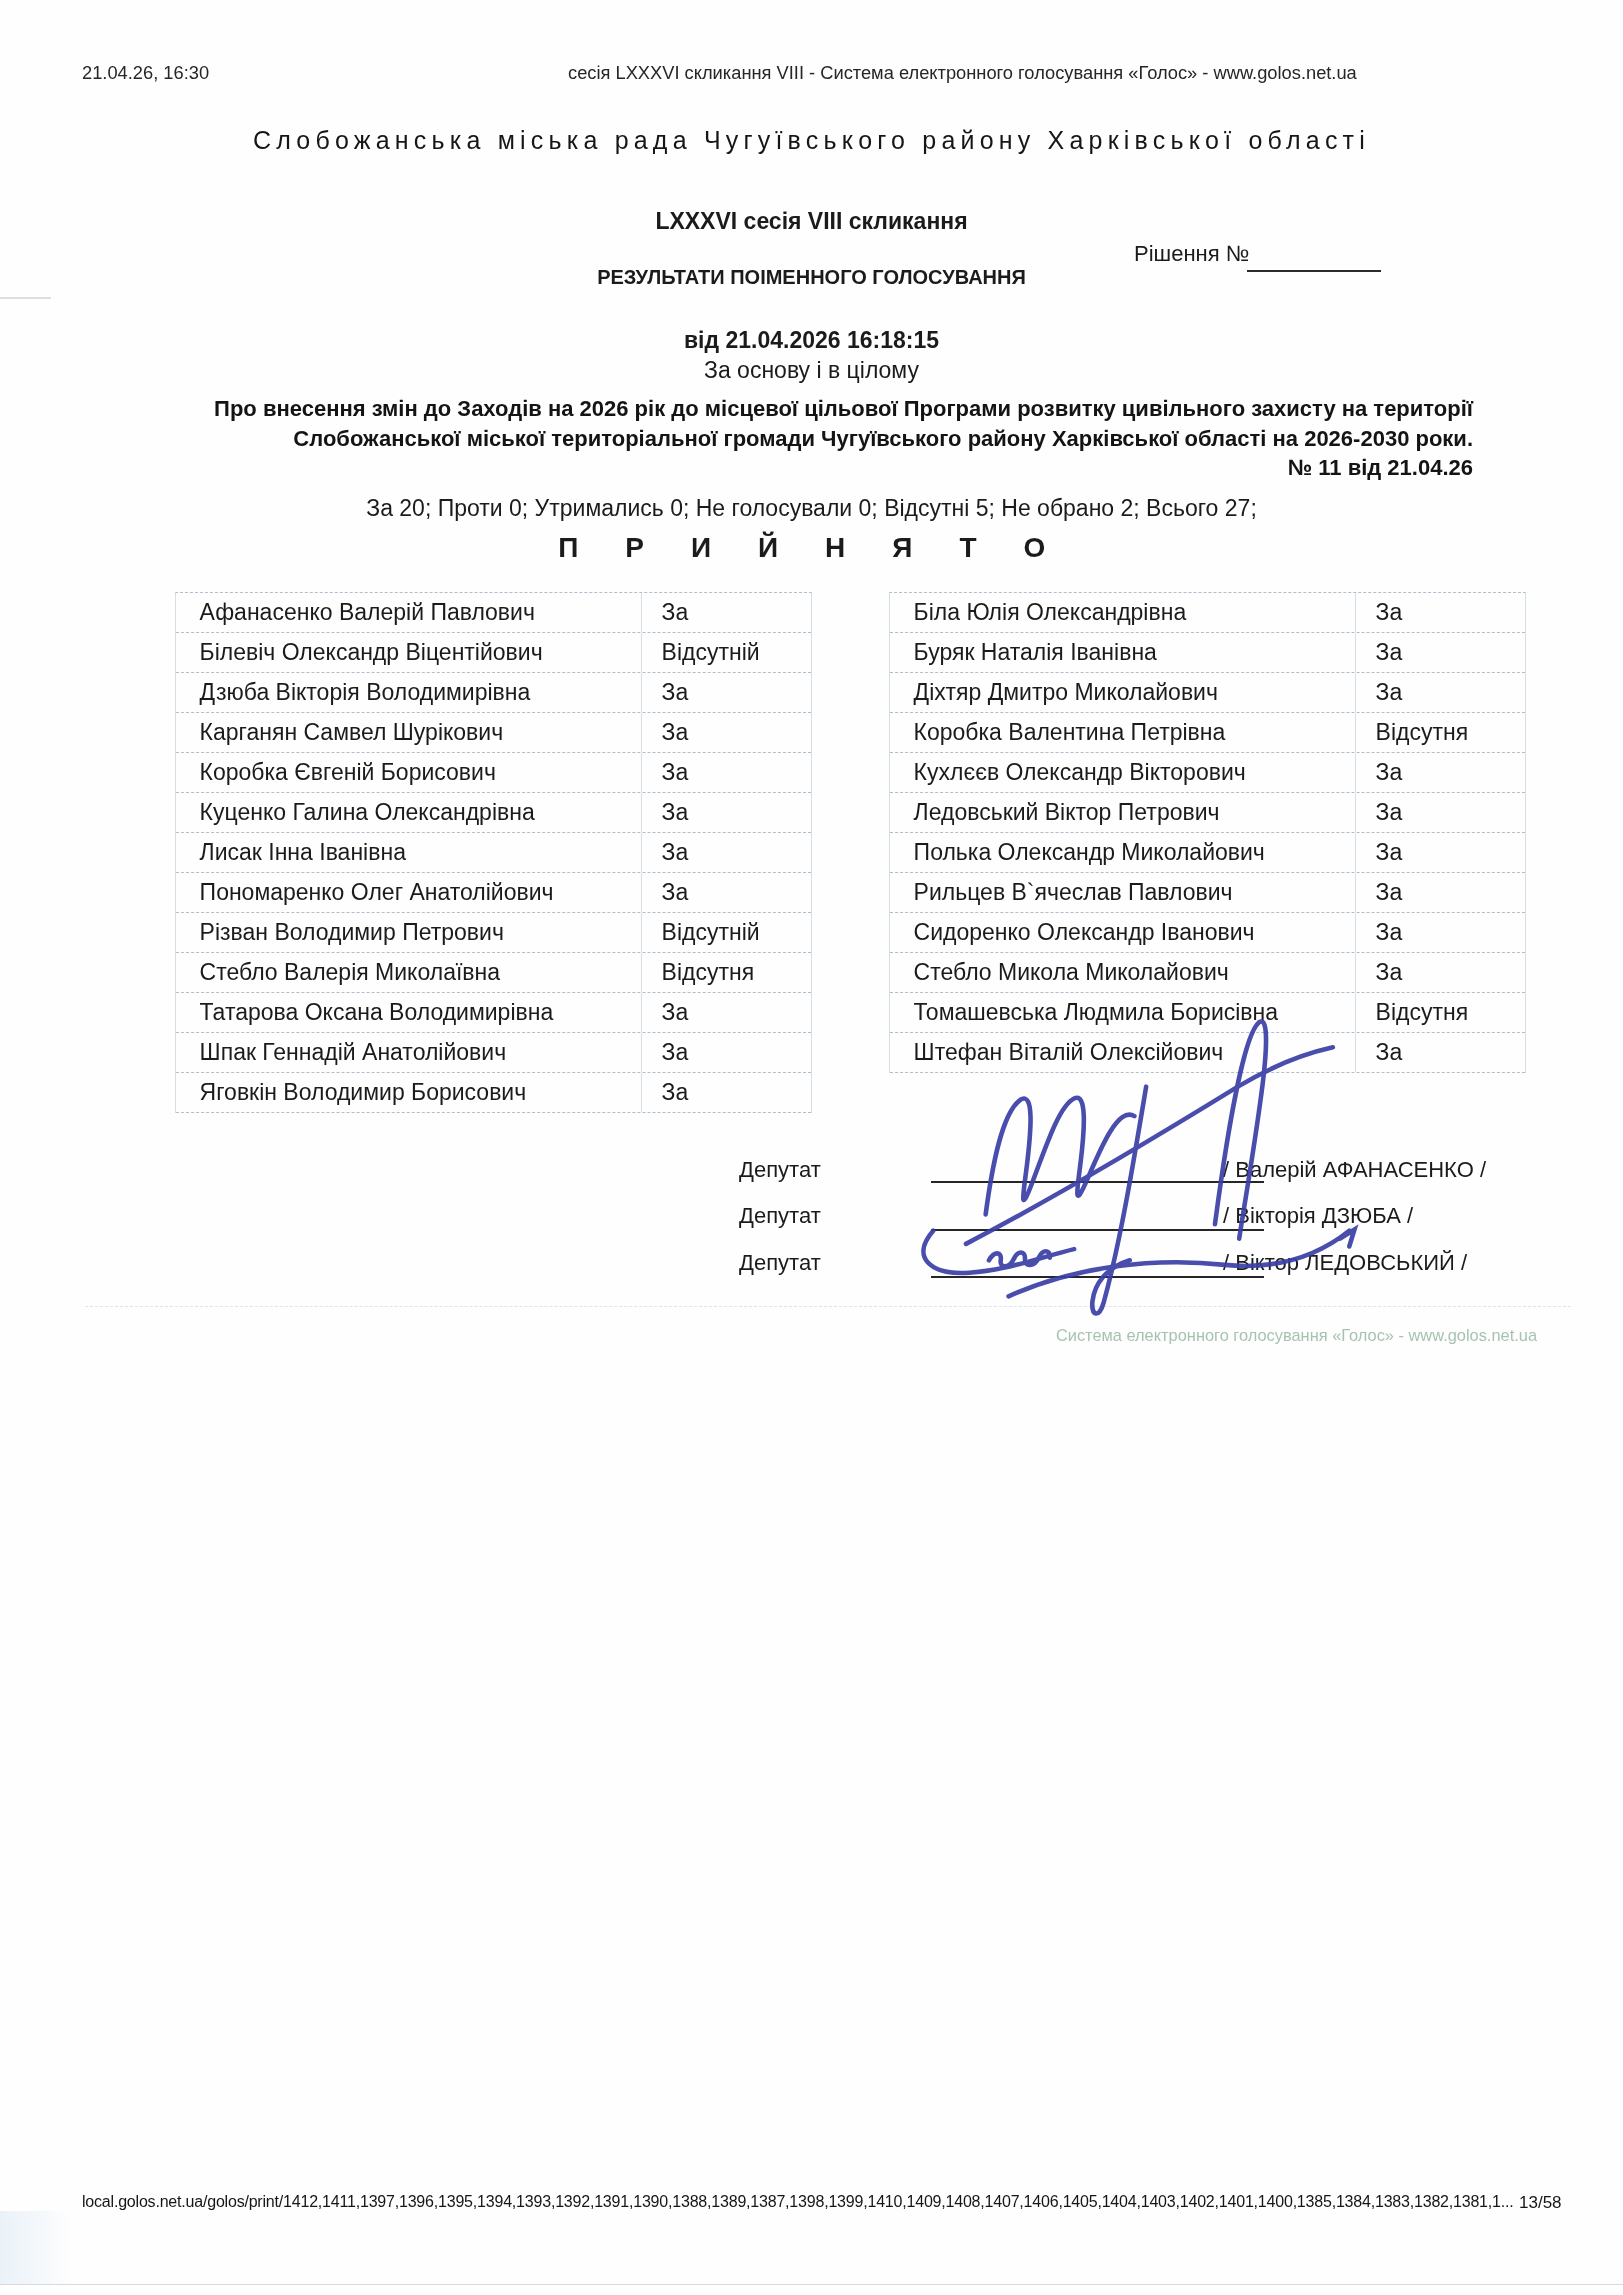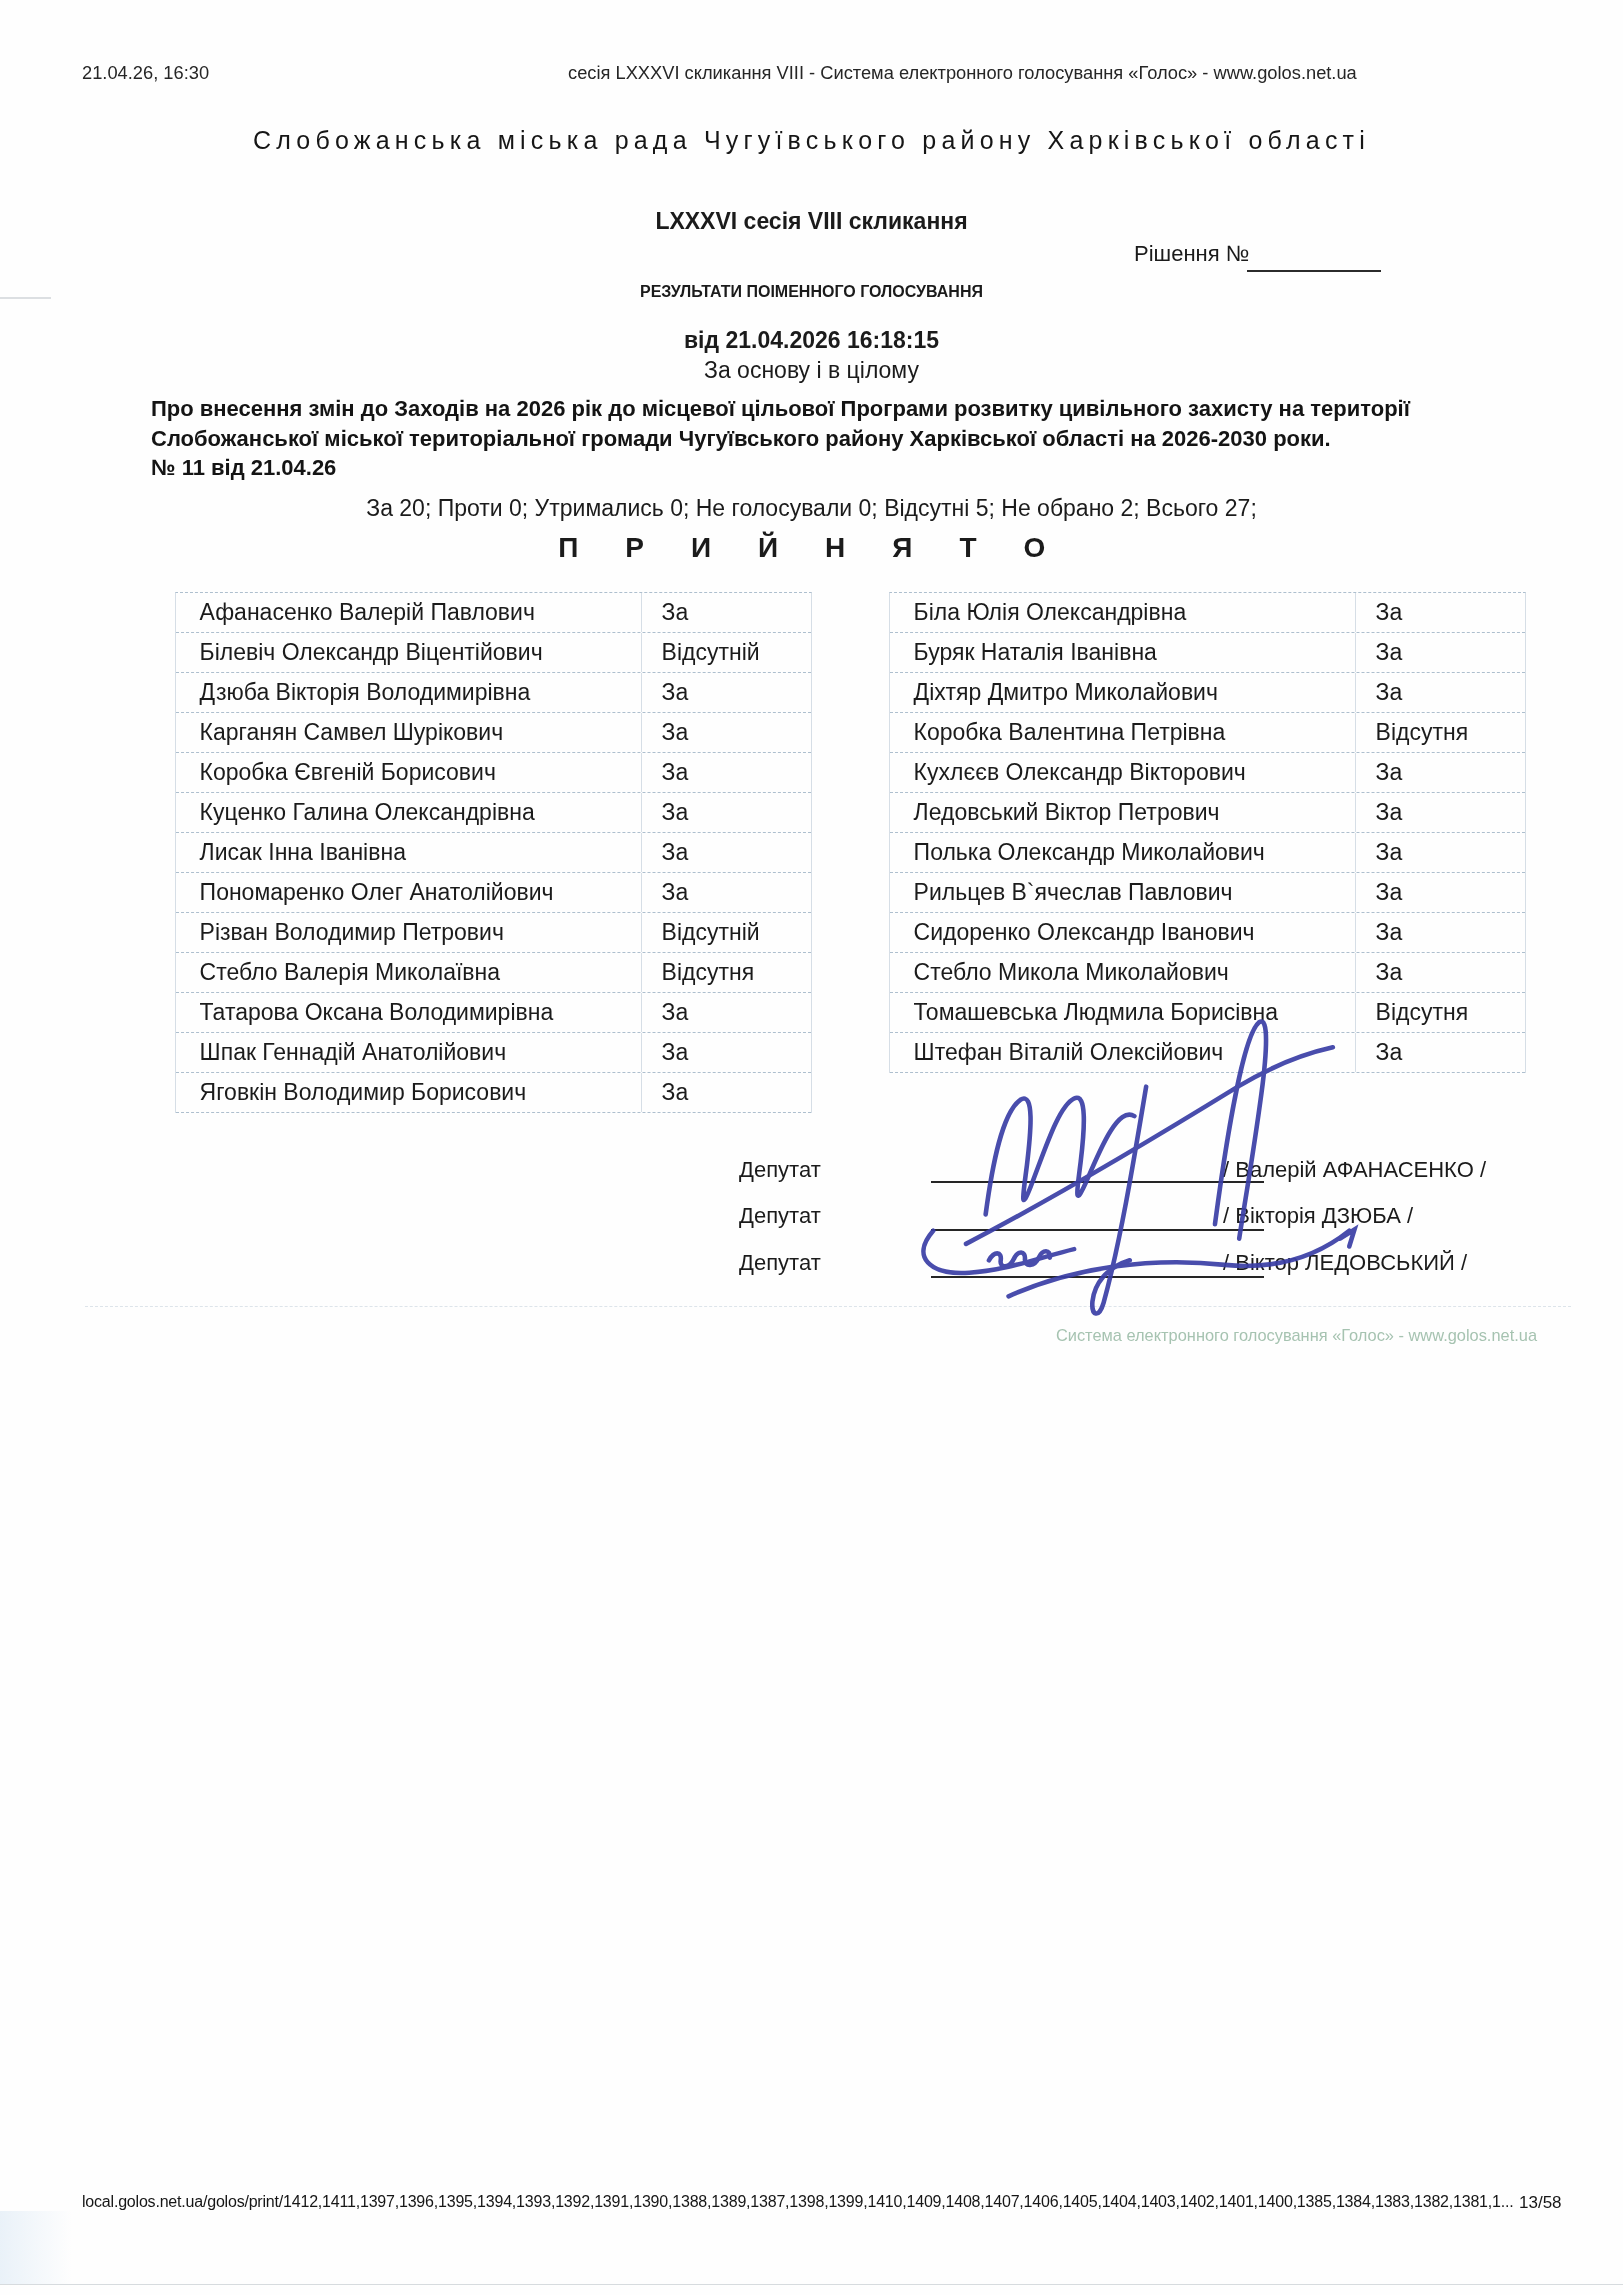--- a/index.html
+++ b/index.html
@@ -8,24 +8,24 @@
     font-family:"Liberation Sans", sans-serif;color:#1b1b1b;overflow:hidden;
     margin:0 auto;
   }
   .abs{position:absolute;}
   .center{left:0;width:1623px;text-align:center;}
   .hdr-small{font-size:18.3px;color:#262626;white-space:nowrap;}
   .council-title{top:126px;font-size:25px;letter-spacing:5.2px;color:#161616;}
   .session-line{top:208px;font-size:23px;font-weight:bold;}
   .decision-label{left:1134px;top:241px;font-size:22px;}
   .decision-underline{left:1247px;top:270px;width:134px;height:2px;background:#2b2b2b;}
-  .results-title{top:283px;font-size:16px;font-weight:bold;}
+  .results-title{top:266px;font-size:20px;font-weight:bold;}
   .vote-datetime{top:327px;font-size:23px;font-weight:600;}
   .vote-basis{top:357px;font-size:23px;}
-  .subject-wrap{left:151px;top:394px;width:1322px;text-align:left;font-size:22px;font-weight:bold;line-height:29.5px;color:#141414;}
+  .subject-wrap{left:151px;top:394px;width:1322px;text-align:right;font-size:22px;font-weight:bold;line-height:29.5px;color:#141414;}
   .totals{top:495px;font-size:23px;}
   .status{top:532px;font-size:28px;font-weight:bold;letter-spacing:19.6px;}
   
   .vtable{position:absolute;top:592px;width:637px;border-top:1.3px dashed #aebfce;
           border-left:0.7px solid #d6dee6;border-right:0.7px solid #d6dee6;box-sizing:border-box;}
   .vtable-left{left:175px;}
   .vtable-right{left:889px;}
   .vrow{display:flex;height:39px;border-bottom:1.3px dashed #aebfce;align-items:center;font-size:23px;}
   .vname{flex:0 0 465px;padding-left:23.6px;box-sizing:border-box;white-space:nowrap;overflow:hidden;}
   .vvote{flex:1;border-left:0.7px solid #d6dee6;padding-left:19.6px;height:100%;display:flex;align-items:center;white-space:nowrap;}

